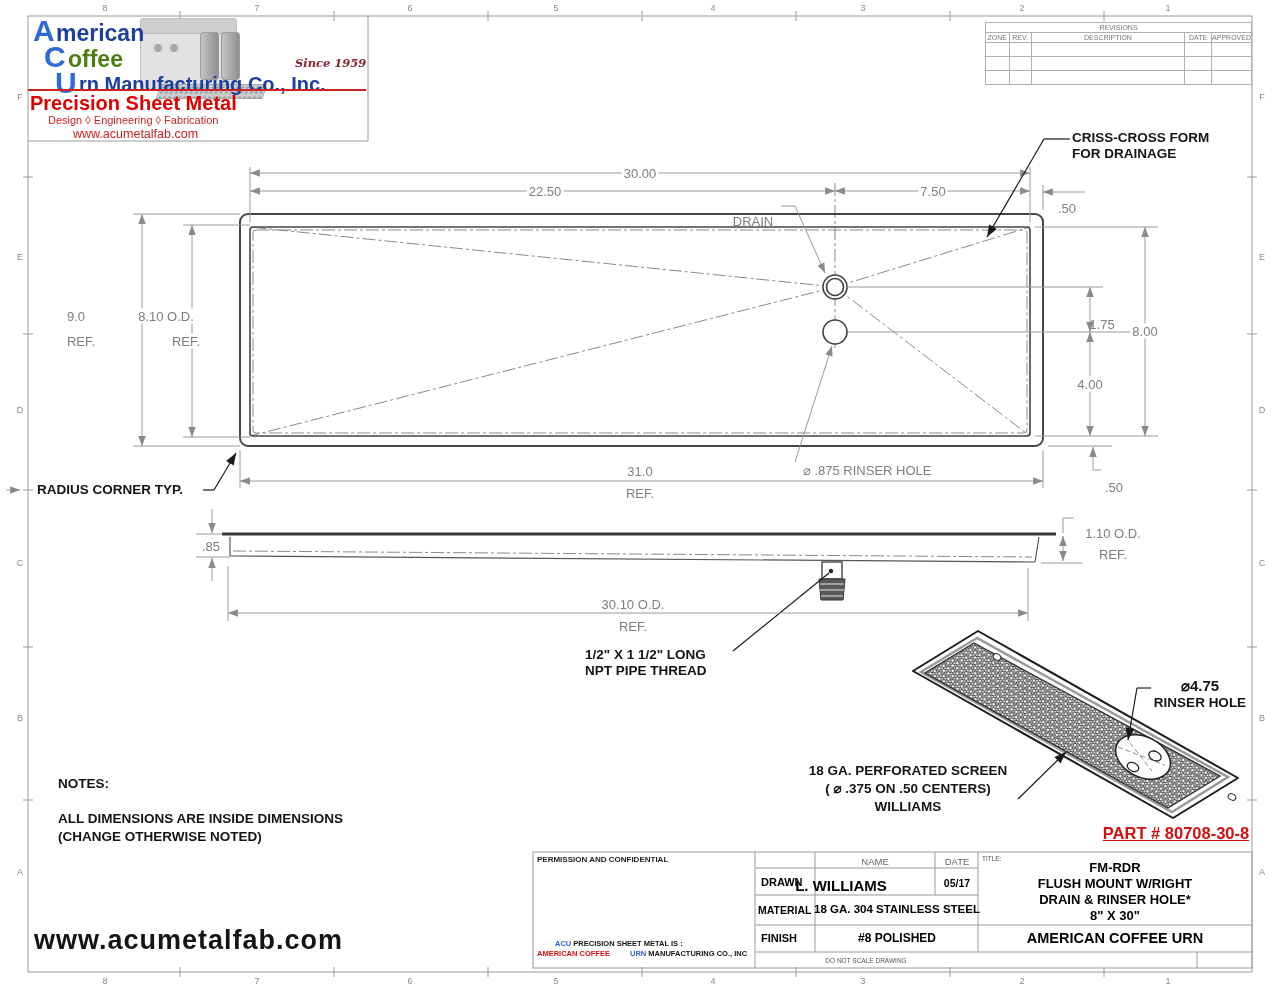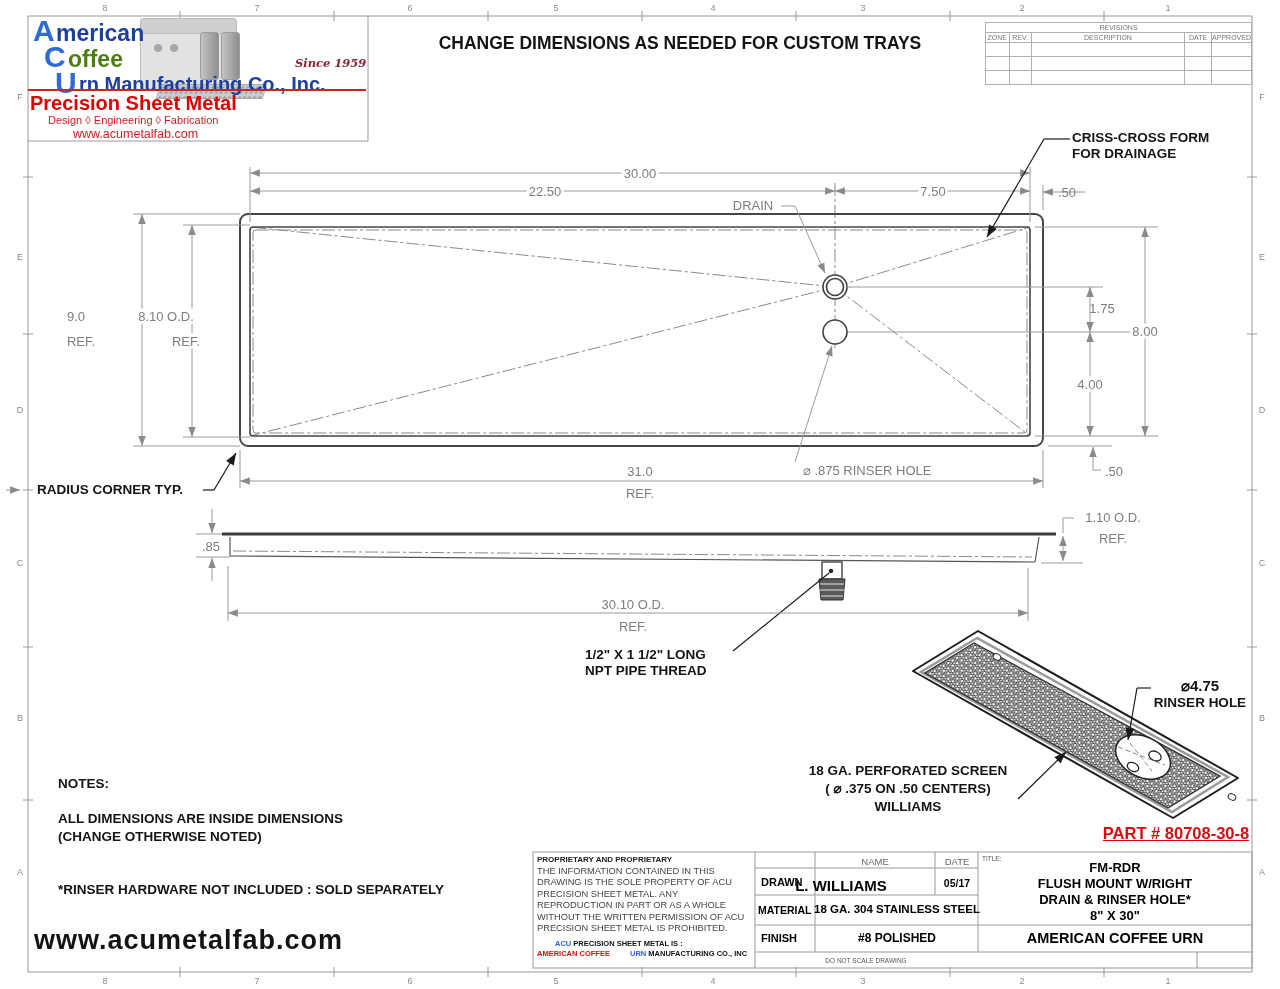--- a/index.html
+++ b/index.html
@@ -2,21 +2,21 @@
 <html><head>
 <meta charset="utf-8">
 <style>
   html,body{margin:0;padding:0;background:#fff;}
   #sheet{position:relative;width:1280px;height:989px;background:#fff;overflow:hidden;
          font-family:"Liberation Sans",sans-serif;}
   #linework{position:absolute;left:0;top:0;z-index:1;}
   .lbl{position:absolute;z-index:3;white-space:nowrap;}
   
   .d{color:#7e7e7e;font-size:13px;background:#fff;padding:0 2px;transform:translate(-50%,-50%);}
-  .d.nb{background:transparent;}
+  .d.nb{background:transparent;margin-top:16px;}
   .d.la{transform:translate(0,-50%);}
   
   .c{color:#141414;font-weight:bold;font-size:13.5px;line-height:16px;}
   .cc{transform:translateX(-50%);text-align:center;}
   .zone{position:absolute;z-index:2;color:#8a8a8a;font-size:9px;transform:translate(-50%,-50%);}
   .red{color:#d50f0f;}
   .blue{color:#2a63cc;margin-left:18px;}
   table.rev{position:absolute;left:985px;top:22px;width:267px;z-index:2;border-collapse:collapse;
             font-size:6.5px;color:#777;}
   table.rev td{border:1px solid #b0b0b0;text-align:center;padding:0;height:13px;}
@@ -242,21 +242,20 @@
     <span class="logo-el" style="left:40px;top:30px;font-size:23px;font-weight:bold;color:#4d7c0f;z-index:3">offee</span>
     <span class="logo-el" style="left:27px;top:50px;font-size:30px;font-weight:bold;color:#2f6bd6;z-index:3">U</span>
     <span class="logo-el" style="left:51px;top:57px;font-size:20px;font-weight:bold;color:#1d3f9e;z-index:3">rn Manufacturing Co., Inc.</span>
     <span class="logo-el" style="left:267px;top:40px;font-size:11.5px;font-style:italic;font-weight:bold;color:#8b2030;font-family:'DejaVu Serif',serif;z-index:3">Since 1959</span>
     <div style="position:absolute;left:0;top:73px;width:338px;height:2px;background:#cc2222;z-index:3"></div>
     <span class="logo-el" style="left:2px;top:76px;font-size:20px;font-weight:bold;color:#dd0000;z-index:3">Precision Sheet Metal</span>
     <span class="logo-el" style="left:20px;top:98px;font-size:11px;color:#cc2222;z-index:3">Design  ◊  Engineering  ◊  Fabrication</span>
     <span class="logo-el" style="left:45px;top:111px;font-size:12.5px;color:#cc2222;z-index:3">www.acumetalfab.com</span>
   </div>
 
-  <div class="lbl c" style="left:380px;top:35px;width:600px;text-align:center;font-size:17.5px;">CHANGE DIMENSIONS AS NEEDED FOR CUSTOM TRAYS</div>
 
   <table class="rev">
     <tbody>
         <tr>
           <td class="hd" colspan="5">REVISIONS</td>
         </tr>
     <tr>
       <td class="hd" style="width:23px">ZONE</td>
       <td class="hd" style="width:22px">REV.</td>
       <td class="hd" style="width:168px">DESCRIPTION</td>
@@ -326,25 +325,23 @@
   <div class="lbl c cc" style="left:908px;top:762px;line-height:18px;text-align:center;">
     <div>18 GA. PERFORATED SCREEN</div>
     <div>( ⌀ .375 ON .50 CENTERS)</div>
     <div>WILLIAMS</div>
   </div>
   <div class="lbl c cc red" style="left:1176px;top:825px;font-size:16.5px;text-decoration:underline;">PART # 80708-30-8</div>
 
   <div class="lbl c" style="left:58px;top:776px;">NOTES:</div>
   <div class="lbl c" style="left:58px;top:811px">ALL DIMENSIONS ARE INSIDE DIMENSIONS</div>
   <div class="lbl c" style="left:58px;top:829px">(CHANGE OTHERWISE NOTED)</div>
-  <div class="lbl c" style="left:58px;top:882px">*RINSER HARDWARE NOT INCLUDED : SOLD SEPARATELY</div>
   <div class="lbl c" style="left:34px;top:932px;font-size:27px;letter-spacing:1px;">www.acumetalfab.com</div>
 
-  <div class="tb" style="left:537px;top:855px;font-size:8px;font-weight:bold;color:#222;">PROPRIETARY AND PROPRIETARY</div>
-  <div class="tb" style="left:537px;top:866px;width:214px;font-size:9.3px;line-height:11.4px;color:#444;">THE INFORMATION CONTAINED IN THIS DRAWING IS THE SOLE PROPERTY OF ACU PRECISION SHEET METAL.  ANY REPRODUCTION IN PART OR AS A WHOLE WITHOUT THE WRITTEN PERMISSION OF ACU PRECISION SHEET METAL IS PROHIBITED.</div>
+  <div class="tb" style="left:537px;top:855px;font-size:8px;font-weight:bold;color:#222;">PERMISSION AND CONFIDENTIAL</div>
   <div class="tb" style="left:537px;top:939px;font-size:7.5px;font-weight:bold;color:#111;">
     <span class="blue">ACU </span><span>PRECISION SHEET METAL IS :</span>
   </div>
   <div class="tb" style="left:537px;top:949px;font-size:7.5px;font-weight:bold;color:#111;">
     <span class="red">AMERICAN COFFEE </span><span class="blue">URN </span><span>MANUFACTURING CO., INC</span>
   </div>
   <div class="tb tc" style="left:875px;top:856px;font-size:9.5px;color:#666;">NAME</div>
   <div class="tb tc" style="left:957px;top:856px;font-size:9.5px;color:#666;">DATE</div>
   <div class="tb" style="left:761px;top:876px;font-size:11px;font-weight:bold;">DRAWN</div>
   <div class="tb tc" style="left:841px;top:877px;font-size:15px;font-weight:bold;">L. WILLIAMS</div>

